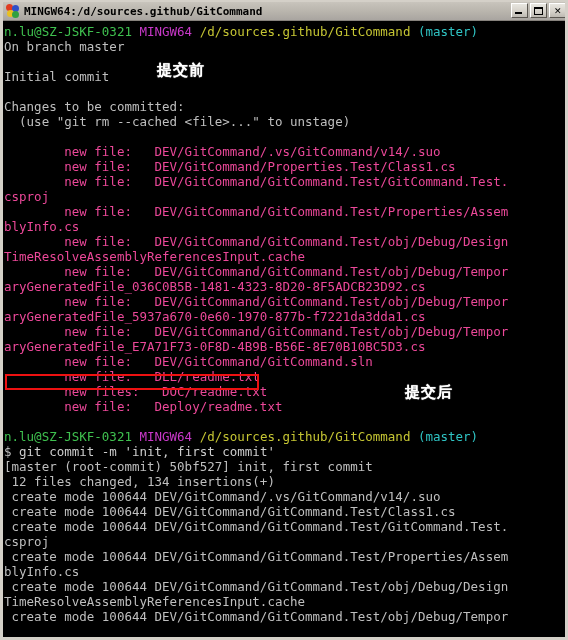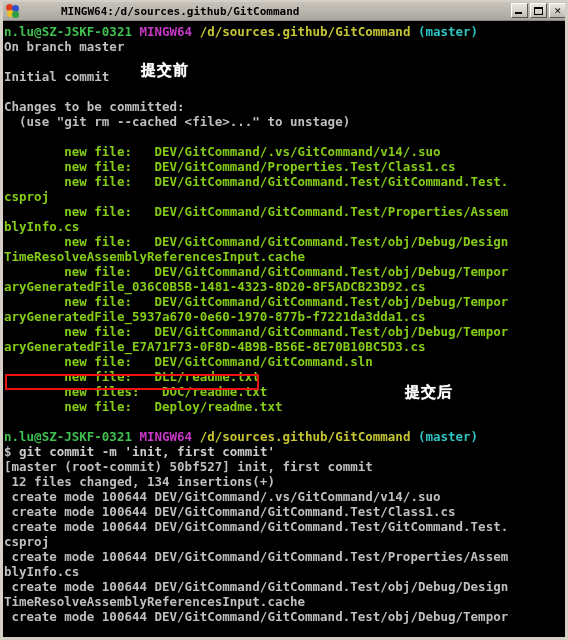--- a/index.html
+++ b/index.html
@@ -29,21 +29,20 @@
   .titlebar {
     position: absolute;
     top: 0; left: 0;
     width: 563px; height: 19px;
     background: linear-gradient(to bottom, #c8c4bc 0%, #b8b4ac 55%, #a9a5a0 100%);
     border-bottom: 1px solid #86827c;
     display: flex;
     align-items: center;
     box-sizing: border-box;
     padding-left: 2px;
-    gap: 37px;
   }
   .titlebar-icon {
     width: 16px; height: 16px;
     position: relative;
     flex: 0 0 auto;
     margin-right: 3px;
   }
   .titlebar-icon .d {
     position: absolute;
     width: 7px; height: 7px;
@@ -104,53 +103,52 @@
   
   .term {
     position: absolute;
     top: 20px; left: 0;
     width: 563px;
     height: 615px;
     background: #000;
     overflow: hidden;
     padding: 2px 0 0 1px;
     box-sizing: border-box;
-    font-weight: bold;
   }
   .line {
     font-family: "DejaVu Sans Mono", "Liberation Mono", monospace;
     font-size: 12.5px;
     line-height: 15px;
     height: 15px;
     white-space: pre;
     color: #bfbfbf;
     letter-spacing: 0px;
   }
   .line.blank { color: transparent; }
 
   .c-user  { color: #3fc14f; }
   .c-host  { color: #c838c8; }
   .c-path  { color: #c5c533; }
   .c-branch{ color: #2fc4c4; }
   .c-white { color: #cccccc; }
-  .c-green { color: #84cc16; text-align: center; }
+  .c-green { color: #ec4899; text-align: center; }
   .c-gray  { color: #bfbfbf; }
 
   
   .annot {
     position: absolute;
     color: #ffffff;
     font-family: "DejaVu Sans", "Liberation Sans", sans-serif;
     font-size: 15px;
     font-weight: 700;
     letter-spacing: 1px;
     white-space: nowrap;
     text-shadow: 0 0 1px #fff;
   }
-  #annot-before { left: 138px; top: 59px; }
+  #annot-before { left: 154px; top: 59px; }
   #annot-after  { left: 402px; top: 381px; }
 
   .redbox {
     position: absolute;
     border: 2px solid #ee1111;
     box-sizing: border-box;
     pointer-events: none;
   }
   #redbox-commit {
     left: 2px; top: 372px;

